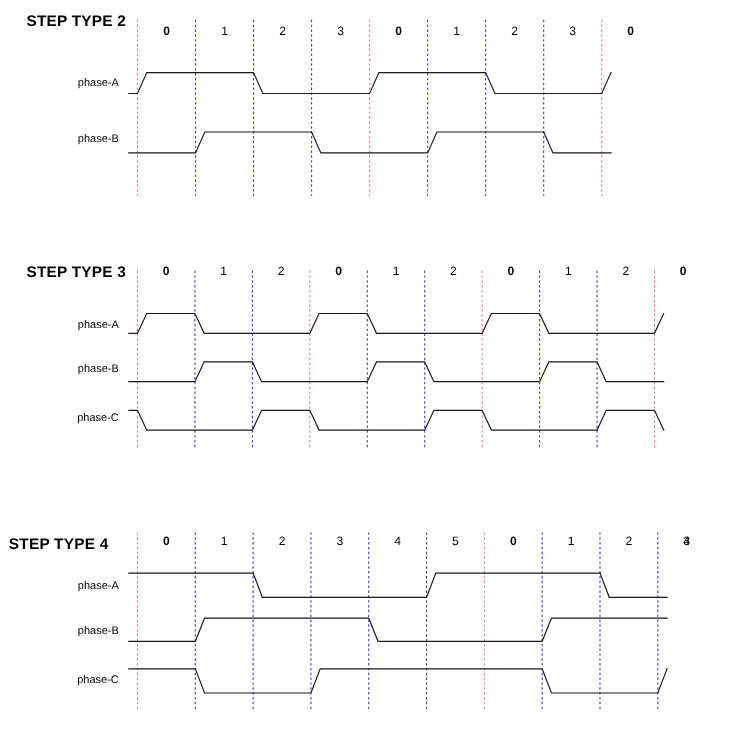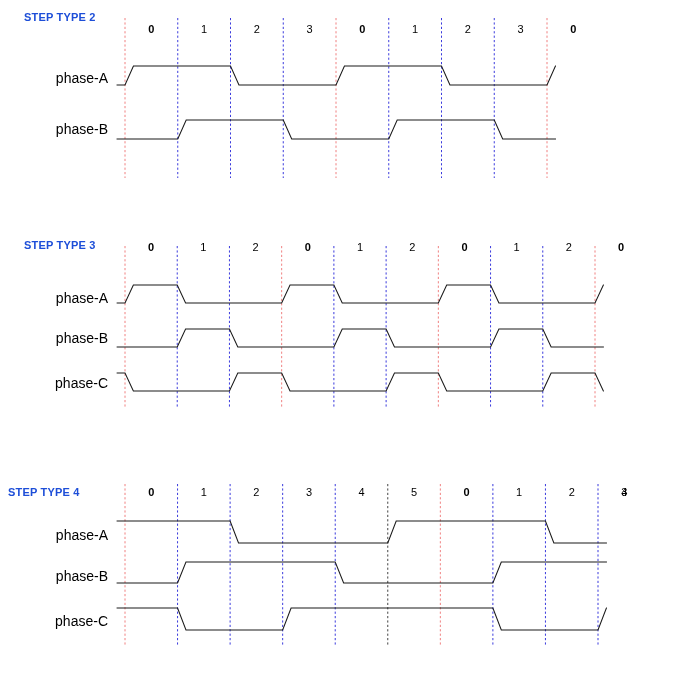--- a/index.html
+++ b/index.html
@@ -8,28 +8,28 @@
     background:#ffffff;
     font-family:"Liberation Sans", sans-serif;
     color:#000000;
     overflow:hidden;
     position:relative;
   }
   .diagram-block{position:absolute;left:0;top:0;width:674px;}
   .block-title{
     position:absolute;
     font-weight:bold;
-    font-size:11px;
+    font-size:14px;
     letter-spacing:0.2px;
-    color:#1d4ed8;
+    color:#000000;
     white-space:nowrap;
   }
   .row-label{
     position:absolute;
-    font-size:14px;
+    font-size:10px;
     color:#000;
     text-align:right;
     white-space:nowrap;
   }
   .step-num{
     position:absolute;
     font-size:11px;
     color:#000;
     text-align:center;
     white-space:nowrap;

